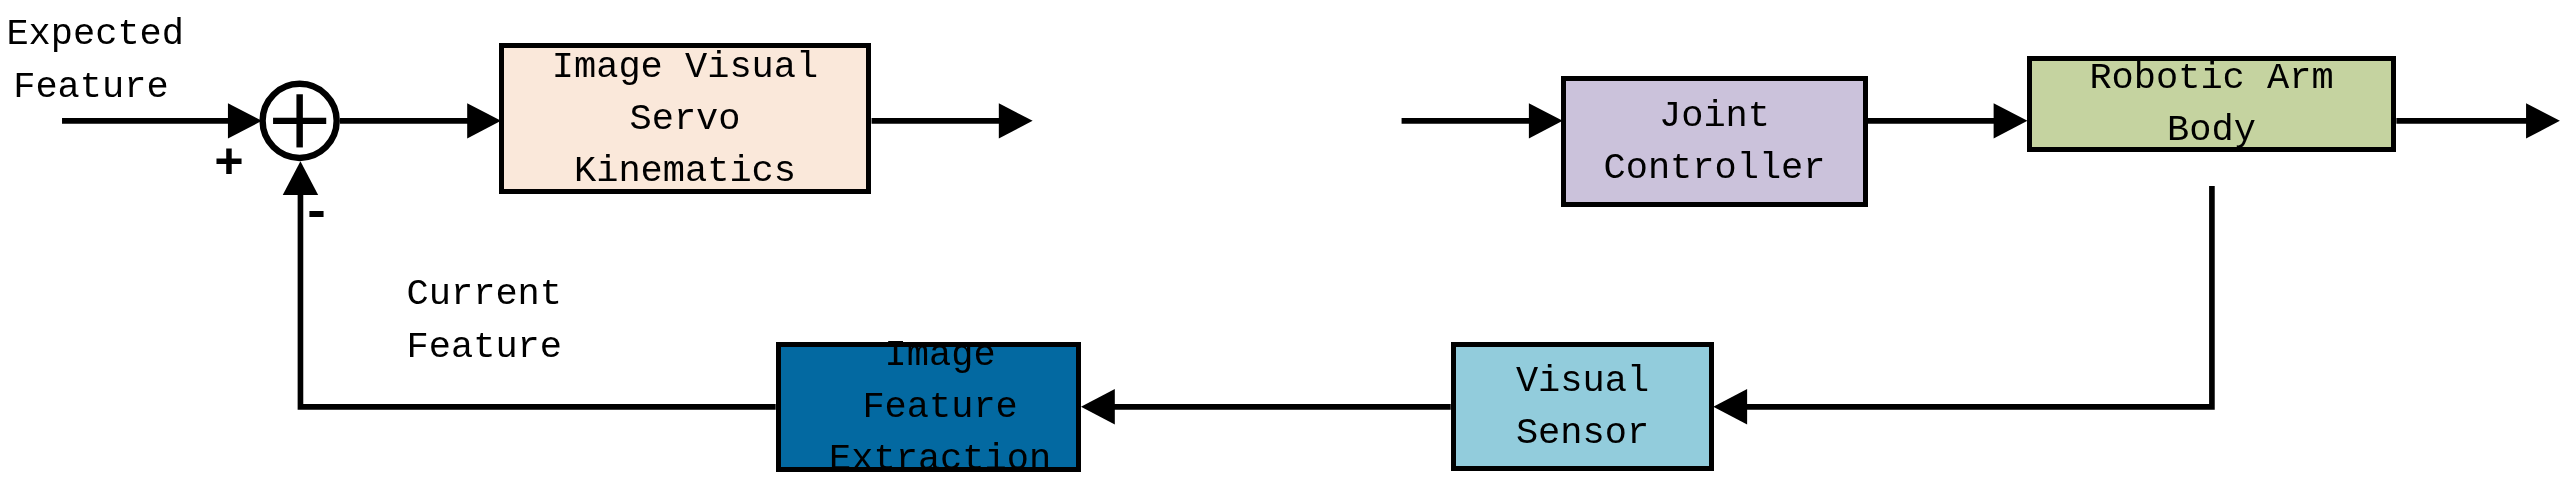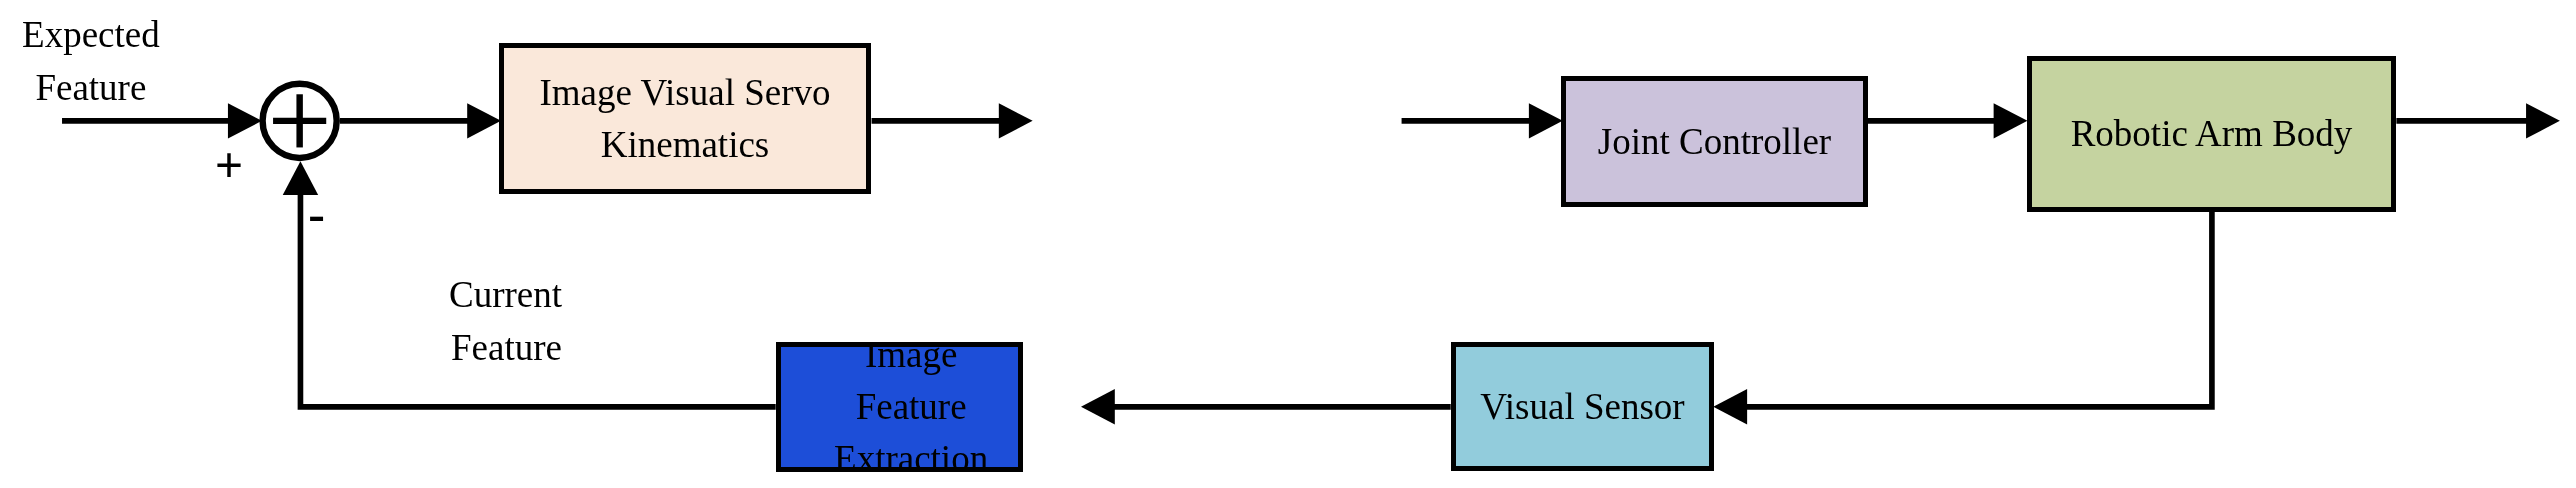--- a/index.html
+++ b/index.html
@@ -5,21 +5,21 @@
   html, body {
     margin: 0;
     padding: 0;
     background: #ffffff;
   }
   #canvas {
     position: relative;
     width: 2576px;
     height: 489px;
     background: #ffffff;
-    font-family: Liberation Serif, serif;
+    font-family: Liberation Mono, monospace;
     color: #000000;
     overflow: hidden;
   }
   #wires {
     position: absolute;
     left: 0; top: 0;
     width: 2576px;
     height: 489px;
   }
   .block {
@@ -30,23 +30,23 @@
     align-items: center;
     justify-content: center;
     text-align: center;
     font-size: 37px;
     line-height: 52px;
     padding: 0 4.8px;
   }
   .b1 { left: 499px;  top: 43px;  width: 372px; height: 151px; background: #FAE8DA; }
   .b2 { left: 1031px; top: 43px;  width: 371px; height: 151px; background: #FBE18C; }
   .b3 { left: 1561px; top: 56px;  width: 307px; height: 131px; background: #CBC2DB; margin-top: 20px; }
-  .b4 { left: 2027px; top: 56px;  width: 369px; height: 156px; background: #C5D3A0; }
+  .b4 { left: 2027px; top: 56px;  width: 369px; height: 96px; background: #C5D3A0; }
   .b5 { left: 1451px; top: 342px; width: 263px; height: 129px; background: #92CCDC; }
-  .b6 { left: 776px;  top: 342px; width: 247px; height: 130px; background: #1d4ed8; padding-left: 28px; }
+  .b6 { left: 776px;  top: 342px; width: 305px; height: 130px; background: #0369a1; padding-left: 28px; }
   .freelabel {
     position: absolute;
     font-size: 37px;
     line-height: 53px;
   }
   .lbl-expected {
     left: 6.4px; top: 8px; width: 169px;
     text-align: center;
   }
   .lbl-current {

